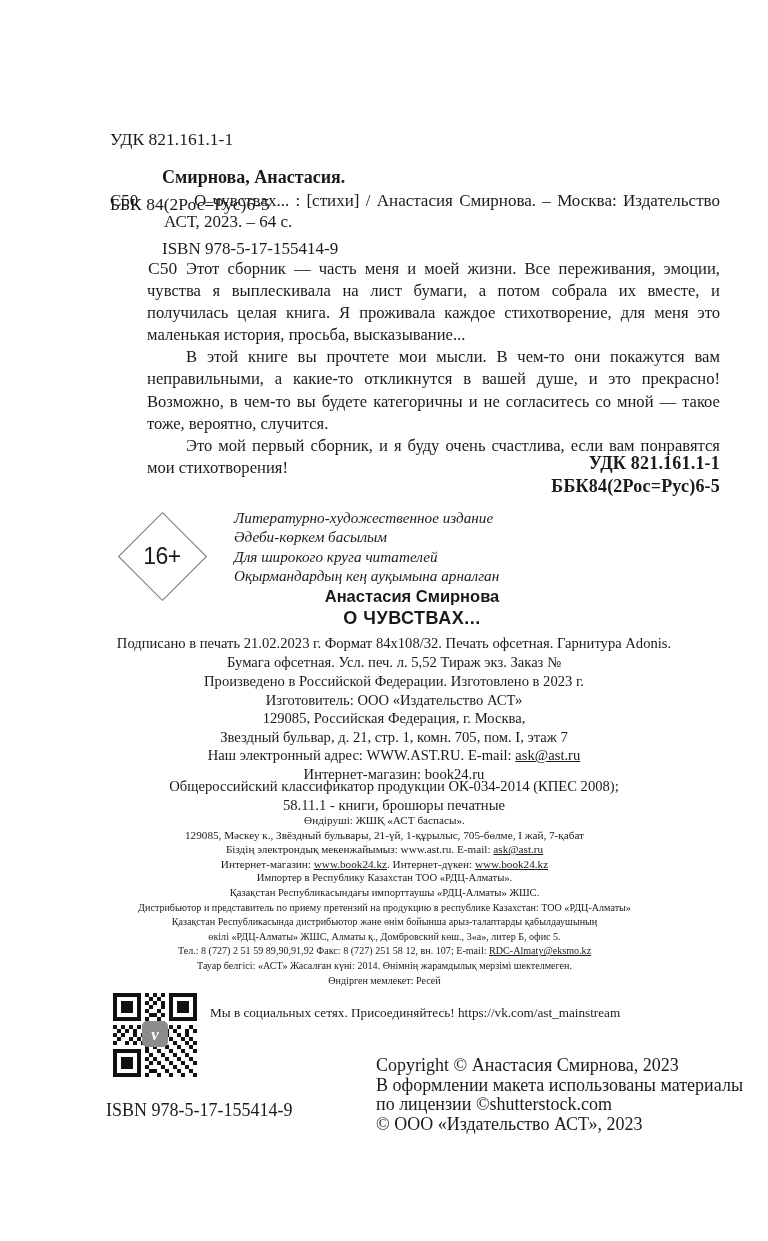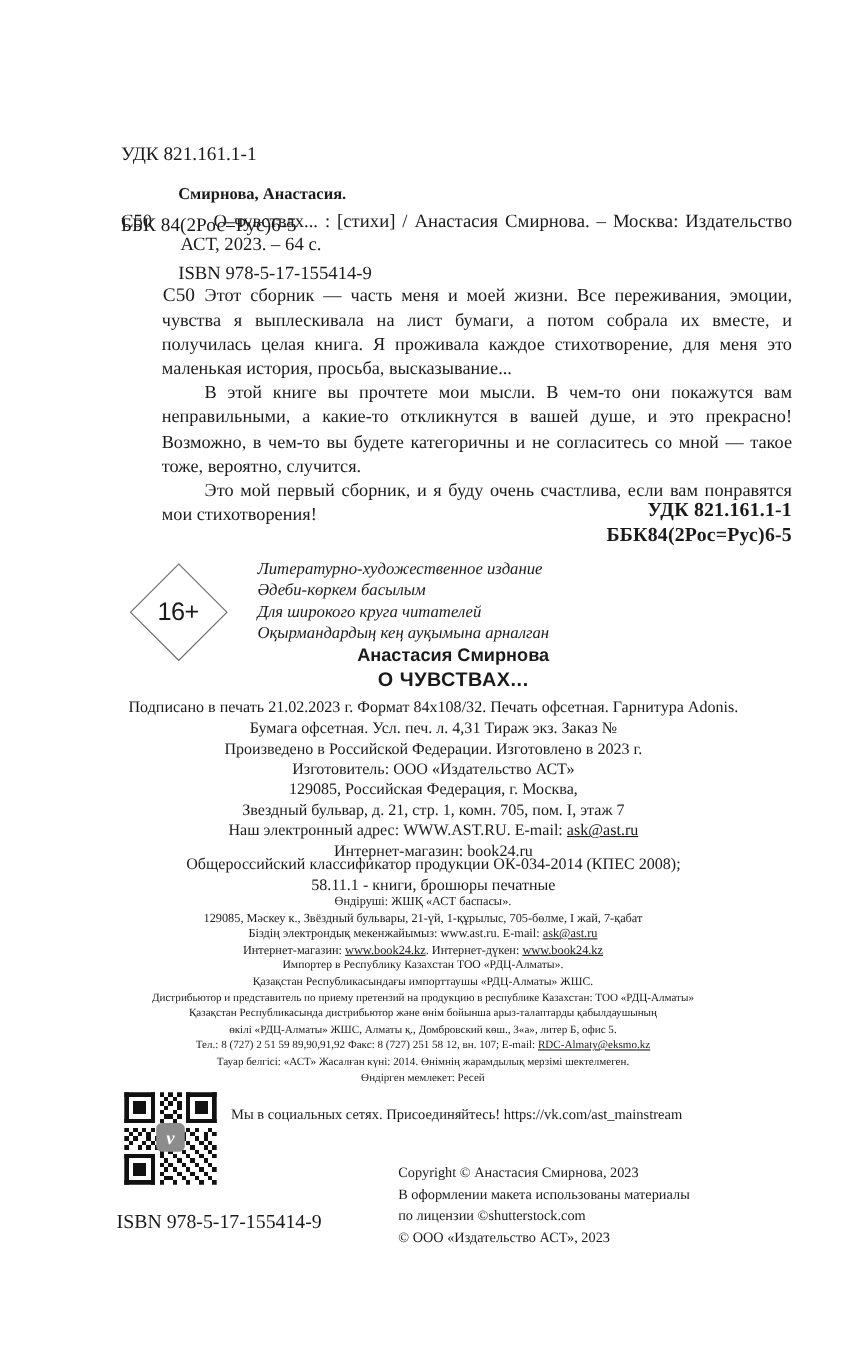--- a/index.html
+++ b/index.html
@@ -38,21 +38,21 @@
     position: absolute;
     left: 110px;
     top: 167px;
     width: 610px;
     font-size: 17px;
     line-height: 21.5px;
   }
   .cip-author {
     font-weight: bold;
     margin-left: 52px;
-    font-size: 15px;
+    font-size: 18px;
   }
   .cip-desc-row {
     position: relative;
     margin-top: 1px;
   }
   .cip-sigil {
     position: absolute;
     left: 0;
     top: 0;
     font-size: 17px;
@@ -240,23 +240,23 @@
   .isbn-bottom {
     position: absolute;
     left: 106px;
     top: 1100px;
     font-size: 18px;
   }
 
   
   .copyright {
     position: absolute;
-    left: 362px;
+    left: 376px;
     top: 1056px;
-    font-size: 13px;
+    font-size: 18px;
     line-height: 19.6px;
   }
   .copyright div { white-space: nowrap; }
 </style>
 </head>
 <body>
 
 <div class="page">
 
   <div class="cip-head">
@@ -297,21 +297,21 @@
     <div>Оқырмандардың кең ауқымына арналган</div>
   </div>
 
   <div class="booktitle">
     <div class="line-author">Анастасия Смирнова</div>
     <div class="line-name">О ЧУВСТВАХ...</div>
   </div>
 
   <div class="printinfo">
     <div>Подписано в печать 21.02.2023 г. Формат 84х108/32. Печать офсетная. Гарнитура Adonis.</div>
-    <div>Бумага офсетная. Усл. печ. л. 4,31 Тираж           экз. Заказ №</div>
+    <div>Бумага офсетная. Усл. печ. л. 5,52 Тираж           экз. Заказ №</div>
   </div>
 
   <div class="manufacturer">
     <div>Произведено в Российской Федерации. Изготовлено в 2023 г.</div>
     <div>Изготовитель: ООО «Издательство АСТ»</div>
     <div>129085, Российская Федерация, г. Москва,</div>
     <div>Звездный бульвар, д. 21, стр. 1, комн. 705, пом. I, этаж 7</div>
     <div><span>Наш электронный адрес: WWW.AST.RU. E-mail: </span><span style="text-decoration:underline">ask@ast.ru</span></div>
     <div>Интернет-магазин: book24.ru</div>
   </div>

